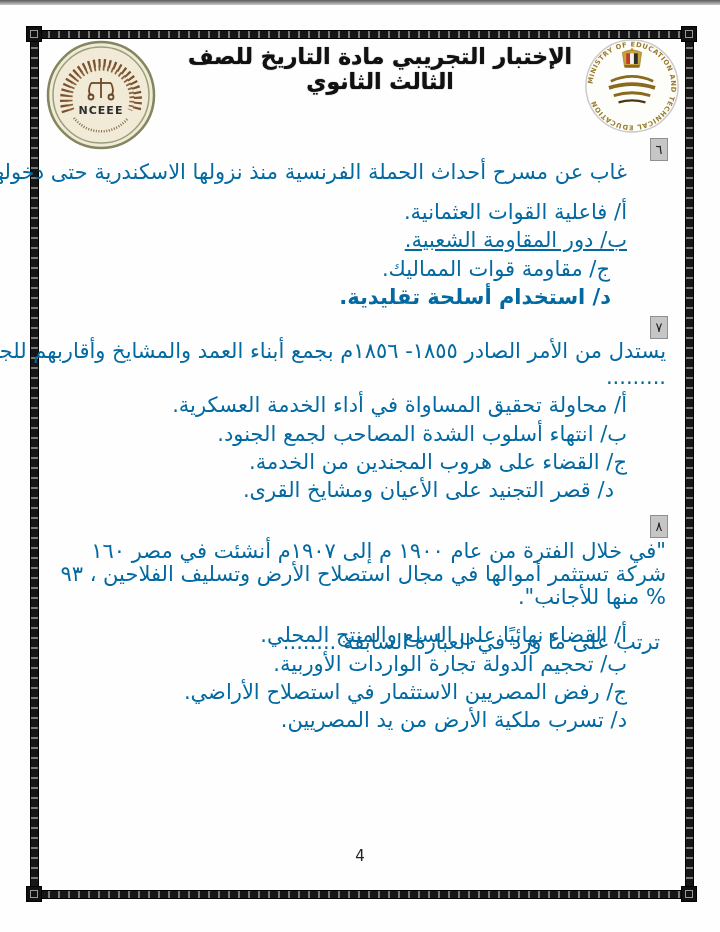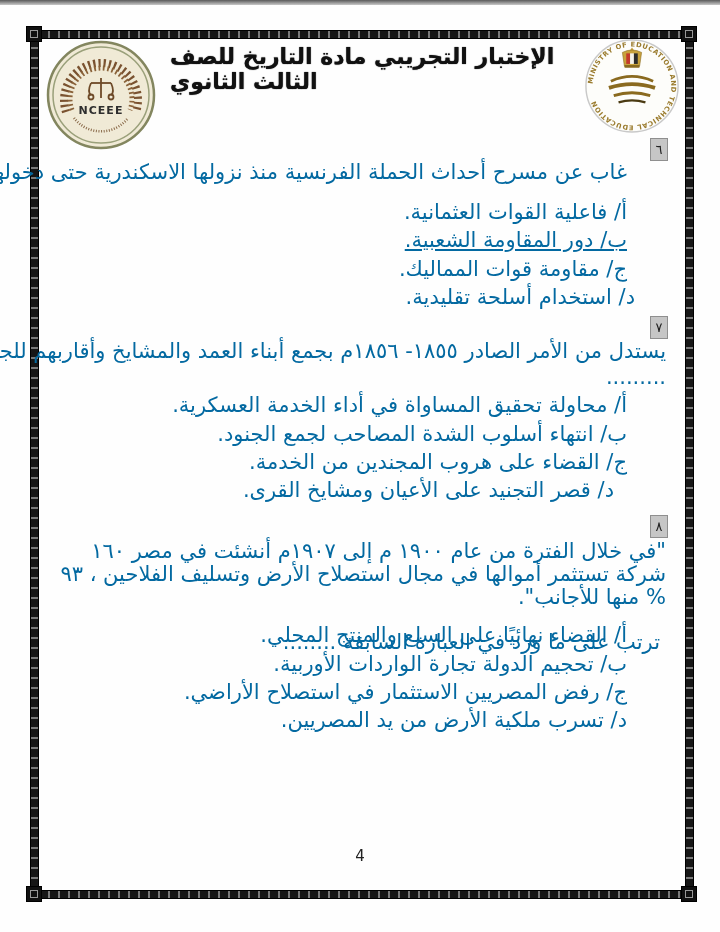--- a/index.html
+++ b/index.html
@@ -15,21 +15,21 @@
   .b-v{width:7px;background:repeating-linear-gradient(0deg,#161616 0 8px,#7a7a7a 8px 10px);
        border-left:1px solid #000;border-right:1px solid #000;}
   .b-top{left:30px;top:30px;width:662px;}
   .b-bottom{left:30px;top:890px;width:662px;}
   .b-left{left:30px;top:30px;height:867px;}
   .b-right{left:685px;top:30px;height:867px;}
   .b-corner{position:absolute;width:14px;height:14px;background:#111;
             border:1px solid #000;box-shadow:inset 0 0 0 3px #111, inset 0 0 0 4px #999;}
   
   .logo{position:absolute;}
-  .exam-title{position:absolute;top:44px;left:170px;width:420px;text-align:left;
+  .exam-title{position:absolute;top:44px;left:170px;width:420px;text-align:center;
               direction:rtl;font-size:22px;font-weight:bold;color:#111;
               text-shadow:0 0 1px #111;letter-spacing:0px;}
   
   .t{position:absolute;direction:rtl;text-align:right;font-size:21px;line-height:20px;
      white-space:nowrap;color:#0369a1;}
   .para{white-space:normal;line-height:23px;}
   .q-marker{position:absolute;right:52px;width:16px;height:21px;background:#c6c6c6;
             border:1px solid #8f8f8f;color:#222;font-size:13px;line-height:21px;
             text-align:center;direction:rtl;}
   .page-num{position:absolute;top:847px;left:0;right:0;text-align:center;
@@ -96,22 +96,22 @@
         <path d="M36,67 q14,-4 28,0" stroke-width="2.5" stroke="#4a3a12"></path>
       </g>
     </svg>
   </div>
 
   <div>
     <div class="q-marker" style="top:138px;">٦</div>
     <div class="t" style="top:162px;right:93px;">غاب عن مسرح أحداث الحملة الفرنسية منذ نزولها الاسكندرية حتى دخولها القاهرة ......</div>
     <div class="t" style="top:202px;right:93px;">أ/ فاعلية القوات العثمانية.</div>
     <div class="t" style="top:230px;right:93px;text-decoration:underline;">ب/ دور المقاومة الشعبية.</div>
-    <div class="t" style="top:259px;right:93px;">ج/ مقاومة قوات المماليك.</div>
-    <div class="t" style="top:287px;right:85px;">د/ استخدام أسلحة تقليدية.</div>
+    <div class="t" style="top:259px;right:110px;">ج/ مقاومة قوات المماليك.</div>
+    <div class="t" style="top:287px;right:109px;font-weight:bold;">د/ استخدام أسلحة تقليدية.</div>
   </div>
 
   <div>
     <div class="q-marker" style="top:316px;">٧</div>
     <div class="t" style="top:341px;right:54px;">يستدل من الأمر الصادر ١٨٥٥- ١٨٥٦م بجمع أبناء العمد والمشايخ وأقاربهم للجندية فيما عرف بـ " لمة العمد" على</div>
     <div class="t" style="top:367px;right:54px;">.........</div>
     <div class="t" style="top:395px;right:93px;">أ/ محاولة تحقيق المساواة في أداء الخدمة العسكرية.</div>
     <div class="t" style="top:424px;right:93px;">ب/ انتهاء أسلوب الشدة المصاحب لجمع الجنود.</div>
     <div class="t" style="top:452px;right:93px;">ج/ القضاء على هروب المجندين من الخدمة.</div>
     <div class="t" style="top:480px;right:106px;">د/ قصر التجنيد على الأعيان ومشايخ القرى.</div>

